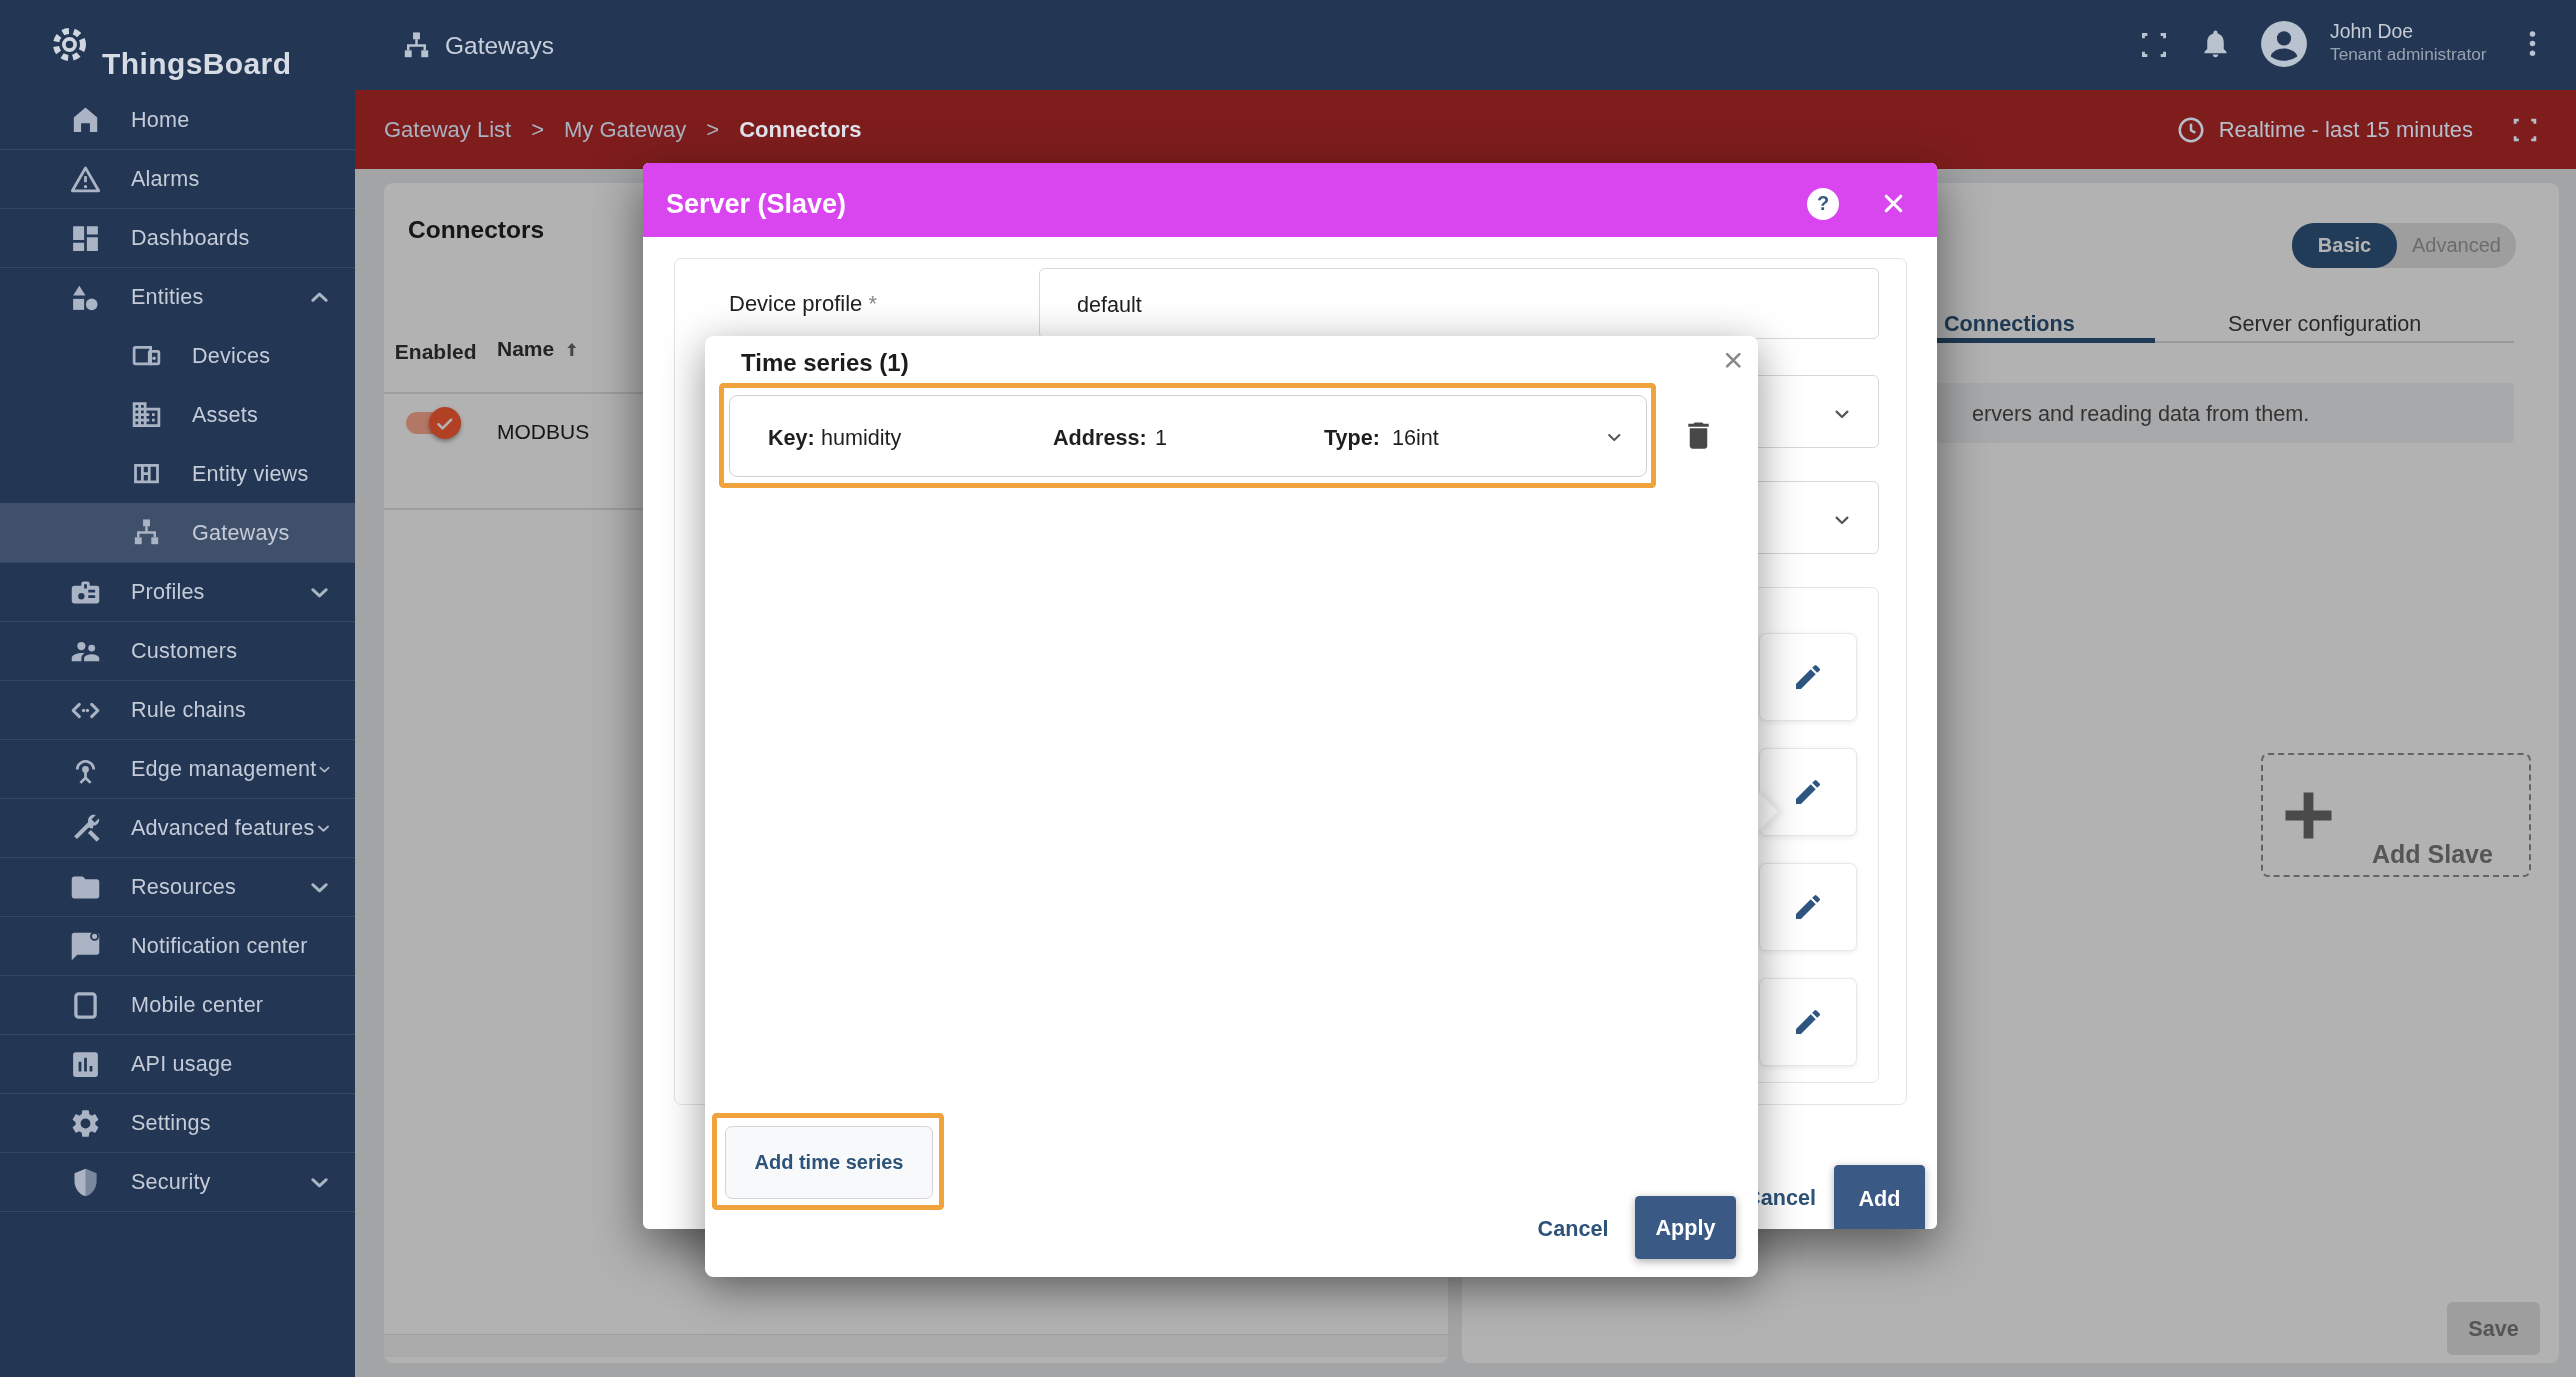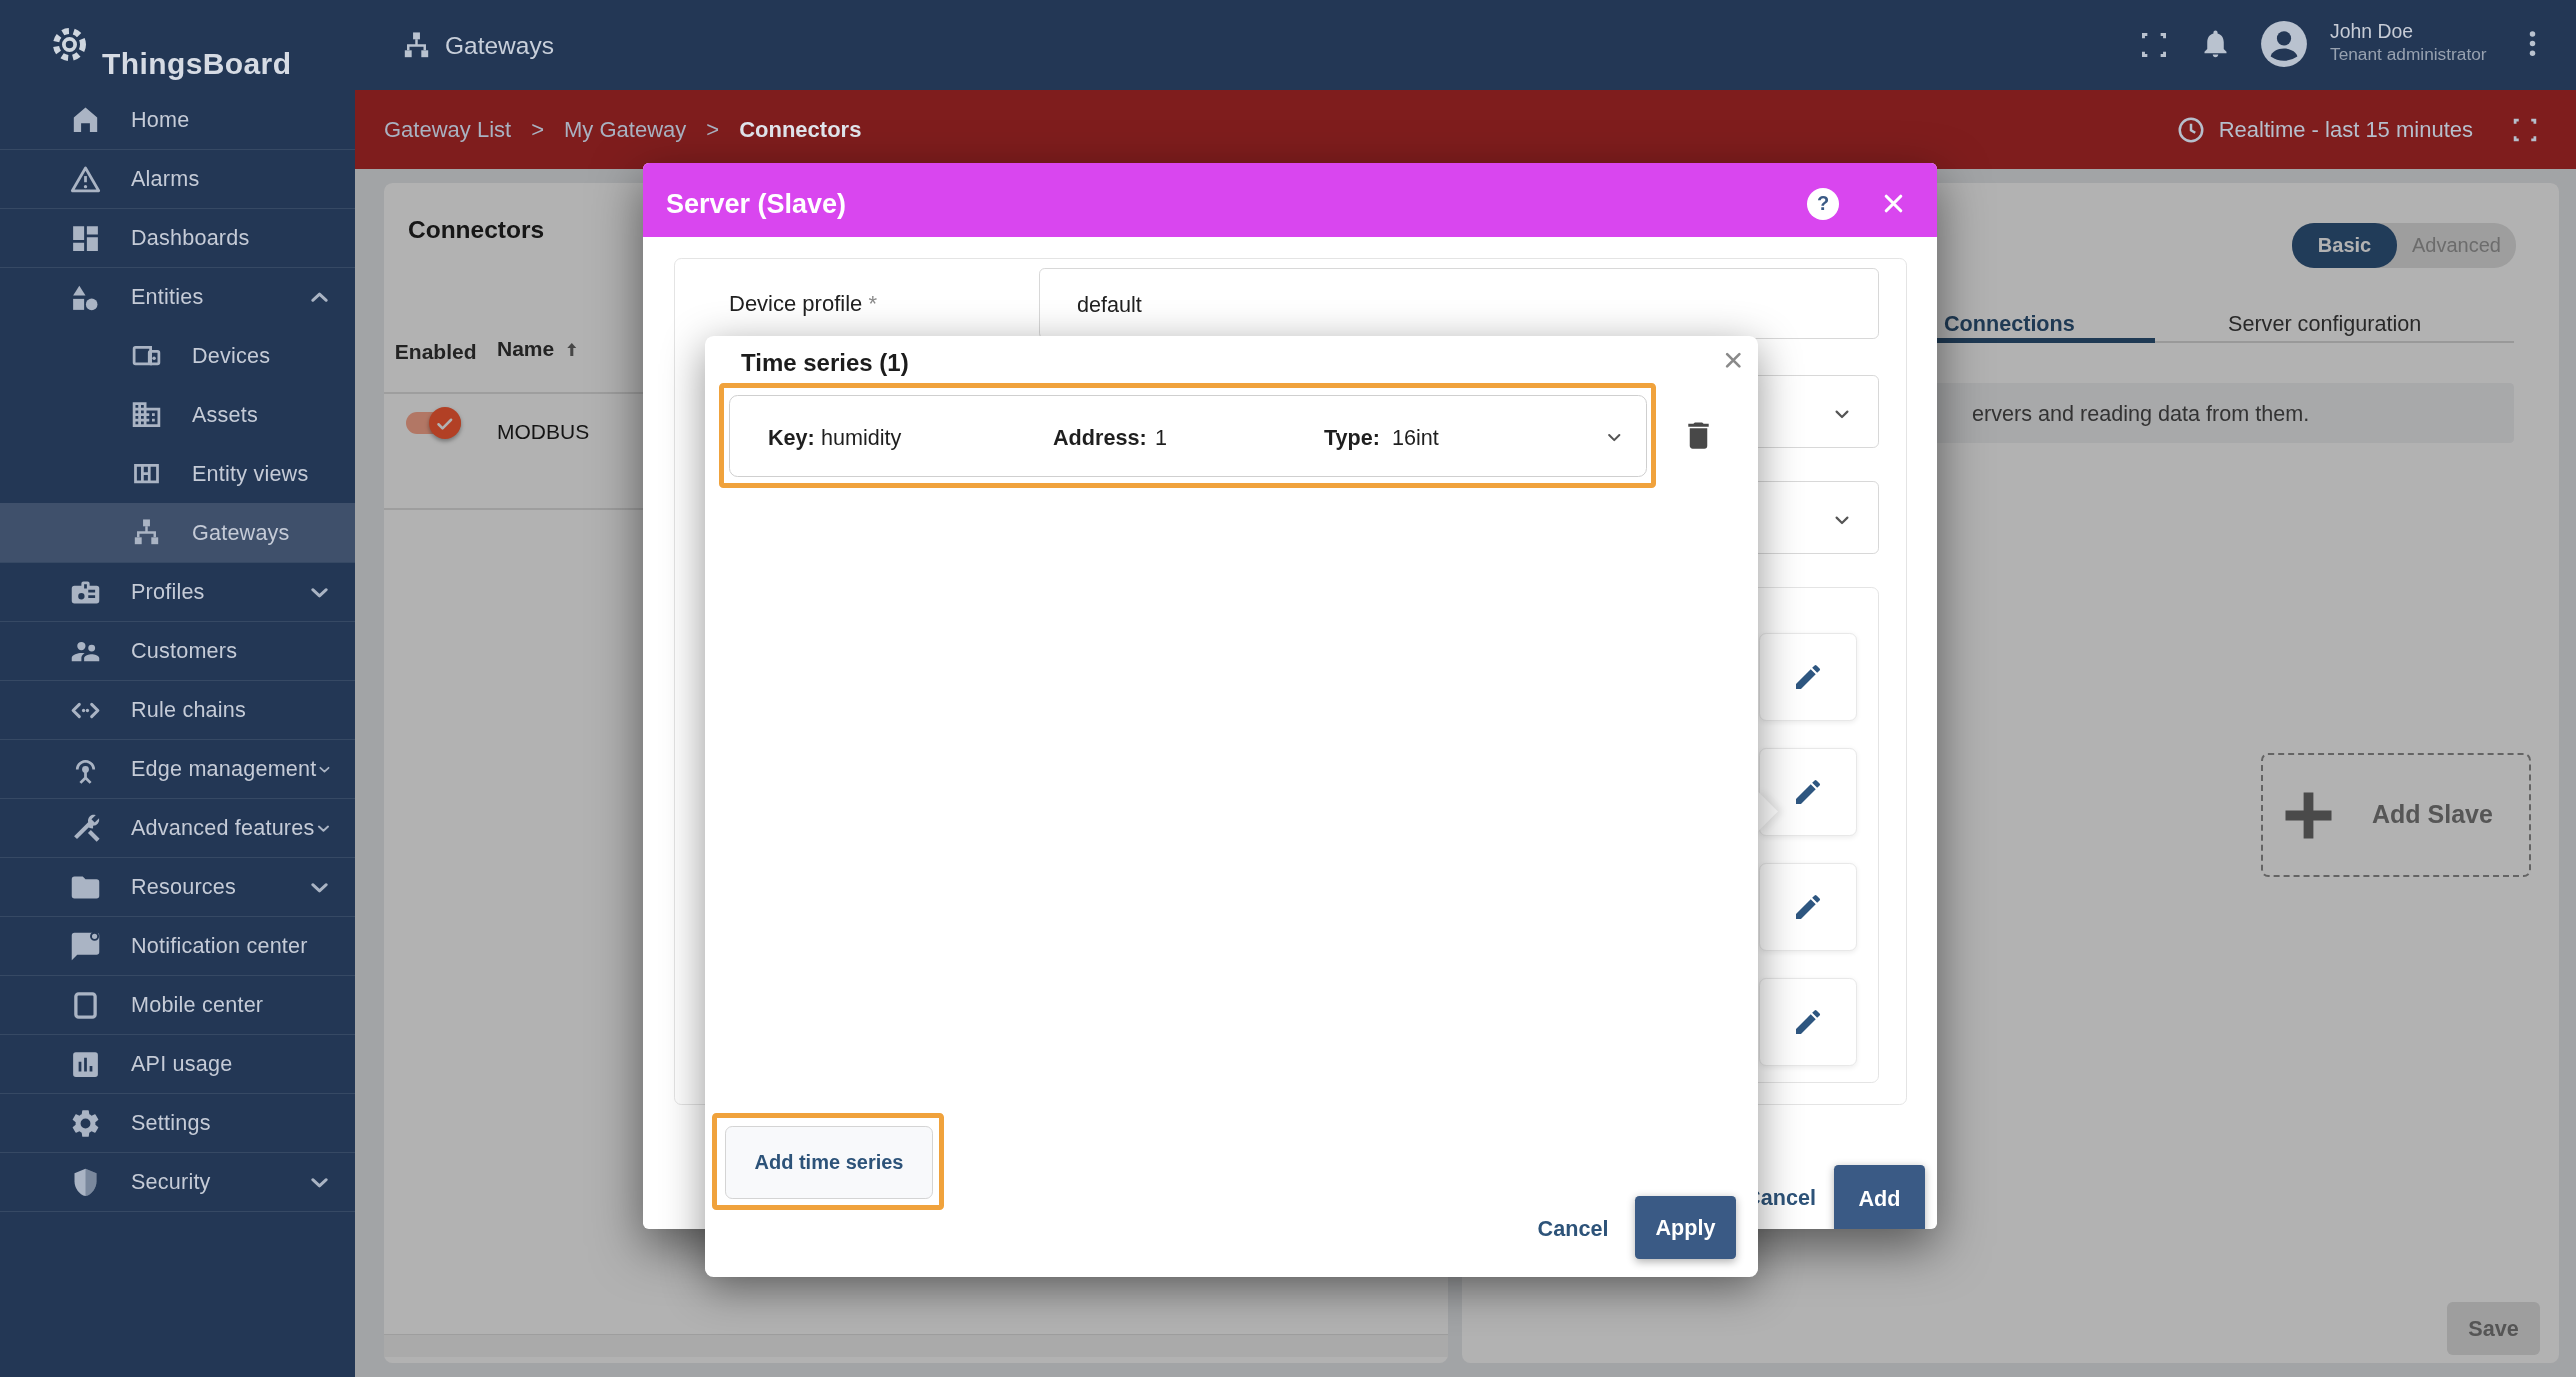--- a/index.html
+++ b/index.html
@@ -54,21 +54,21 @@
 
   
   .pill-wrap{position:absolute;background:#e2e2e2;border-radius:22px;display:flex;align-items:center;}
   .pill-sel{background:#305680;color:#fff;border-radius:22px;height:45px;display:flex;align-items:center;
             justify-content:center;font-size:20px;font-weight:600;}
   .pill-un{color:#9b9b9b;font-size:20px;display:flex;align-items:center;justify-content:center;flex:1;}
   .tab{font-size:21.6px;}
   .infobox{position:absolute;background:#f1f2f4;border-radius:4.3px;}
   .infotext{font-size:21.6px;color:#4a4a4a;}
   .dashed{position:absolute;border:2.2px dashed #909090;border-radius:7.2px;}
-  .addslave-lbl{font-size:25px;font-weight:600;color:#7c7c7c;}
+  .addslave-lbl{font-size:25px;font-weight:600;color:#7c7c7c;margin-top:40px;}
   .btn-gray{position:absolute;background:#e2e2e2;border-radius:5.8px;color:#7a7a7a;
             font-size:21.6px;font-weight:600;display:flex;align-items:center;justify-content:center;}
 
   
   #modal{left:643px;top:163px;width:1294px;height:1066px;background:#fff;border-radius:5.8px;
          box-shadow:0 17.3px 50px rgba(0,0,0,.5);z-index:10;overflow:hidden;}
   #modal-hdr{position:absolute;left:0;top:0;right:0;height:74px;background:#d946ef;}
   .mh-title{font-size:27px;font-weight:700;color:#fff;}
   .box{position:absolute;border:1.4px solid #d8d8d8;border-radius:5.8px;background:#fff;box-sizing:border-box;}
   .panelbox{position:absolute;border:1.4px solid #e4e4e4;border-radius:7.2px;box-sizing:border-box;}

